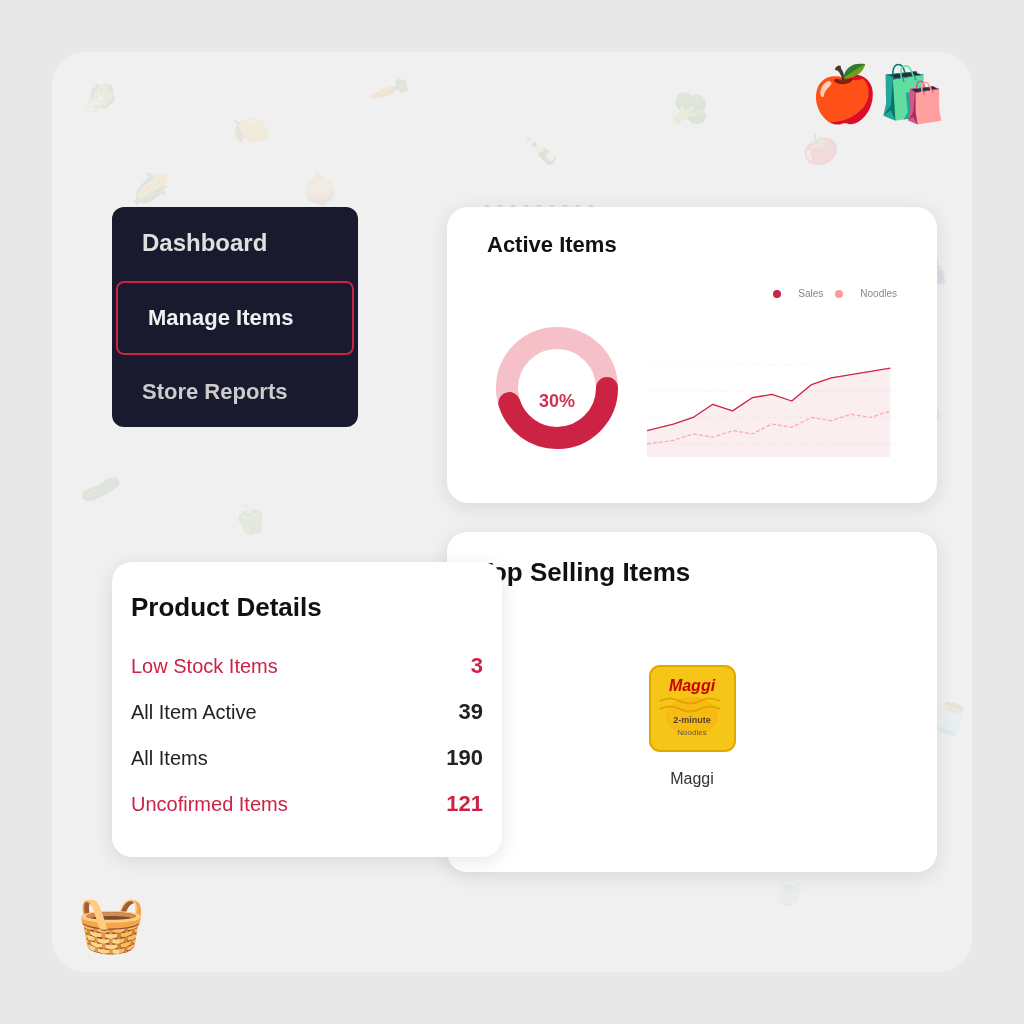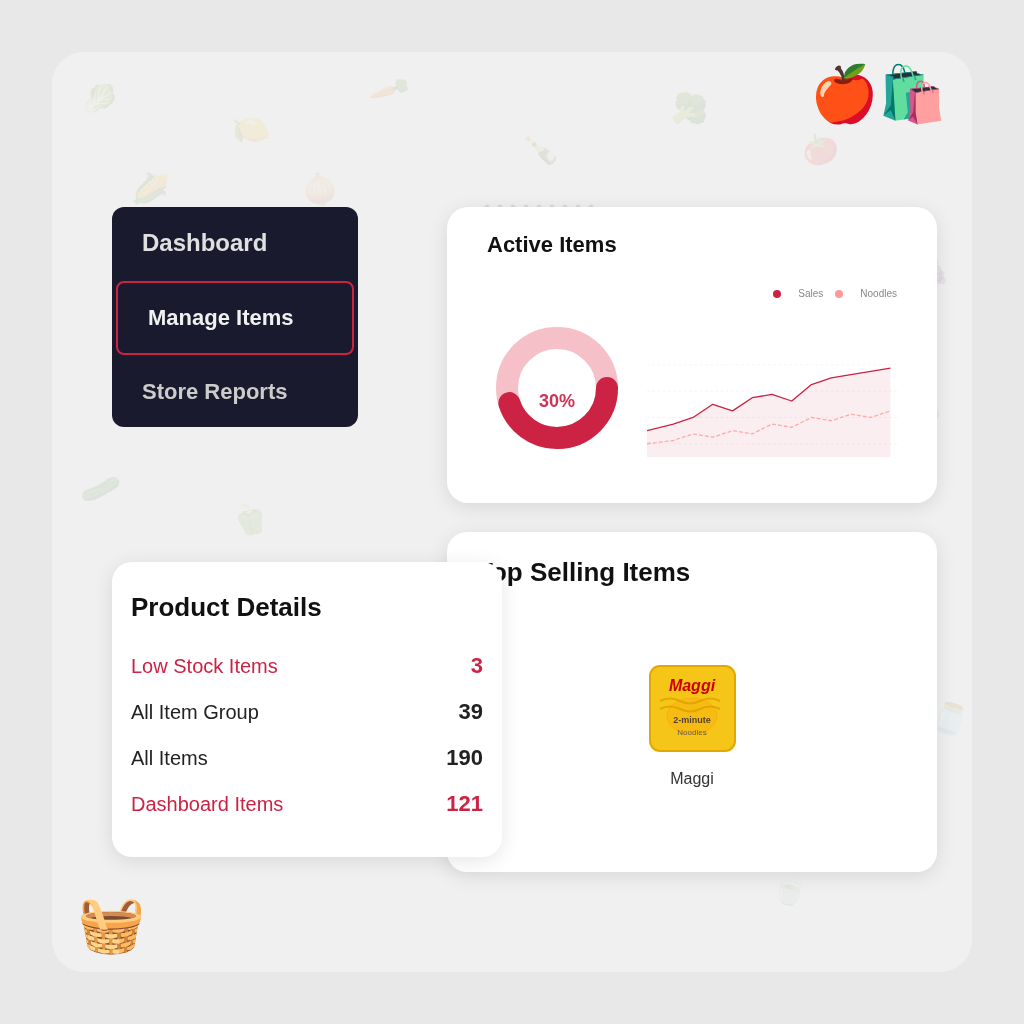--- a/index.html
+++ b/index.html
@@ -409,29 +409,29 @@
   </div>
 
   <div class="product-details-card">
     <div class="product-details-title">Product Details</div>
 
     <div class="detail-row red">
       <span>Low Stock Items</span>
       <span class="detail-value">3</span>
     </div>
     <div class="detail-row dark">
-      <span>All Item Group</span>
+      <span>All Item Active</span>
       <span class="detail-value">39</span>
     </div>
     <div class="detail-row dark">
       <span>All Items</span>
       <span class="detail-value">190</span>
     </div>
     <div class="detail-row red">
-      <span>Dashboard Items</span>
+      <span>Uncofirmed Items</span>
       <span class="detail-value">121</span>
     </div>
   </div>
 
   <div class="top-selling-card">
     <div class="top-selling-title">Top Selling Items</div>
 
     <div class="products-grid">
 
 

